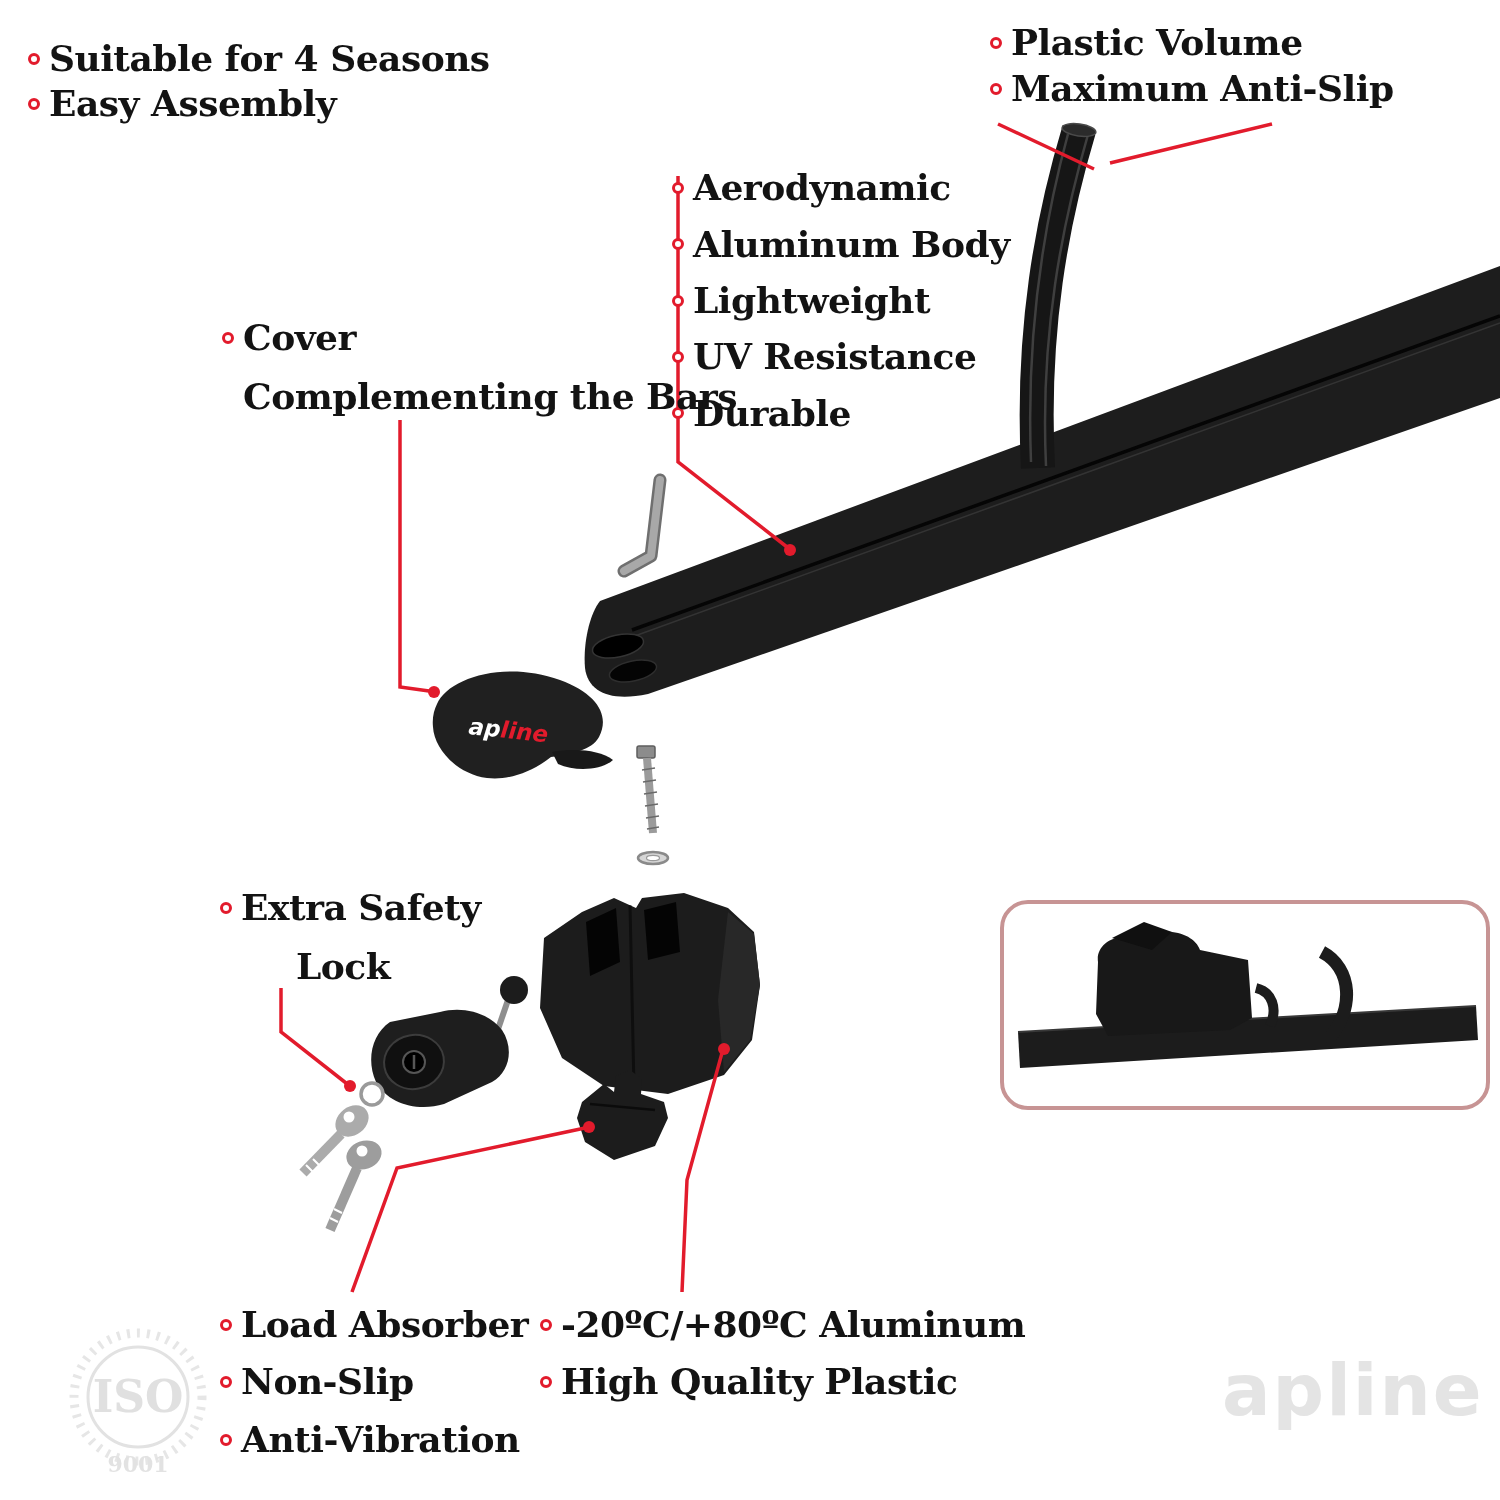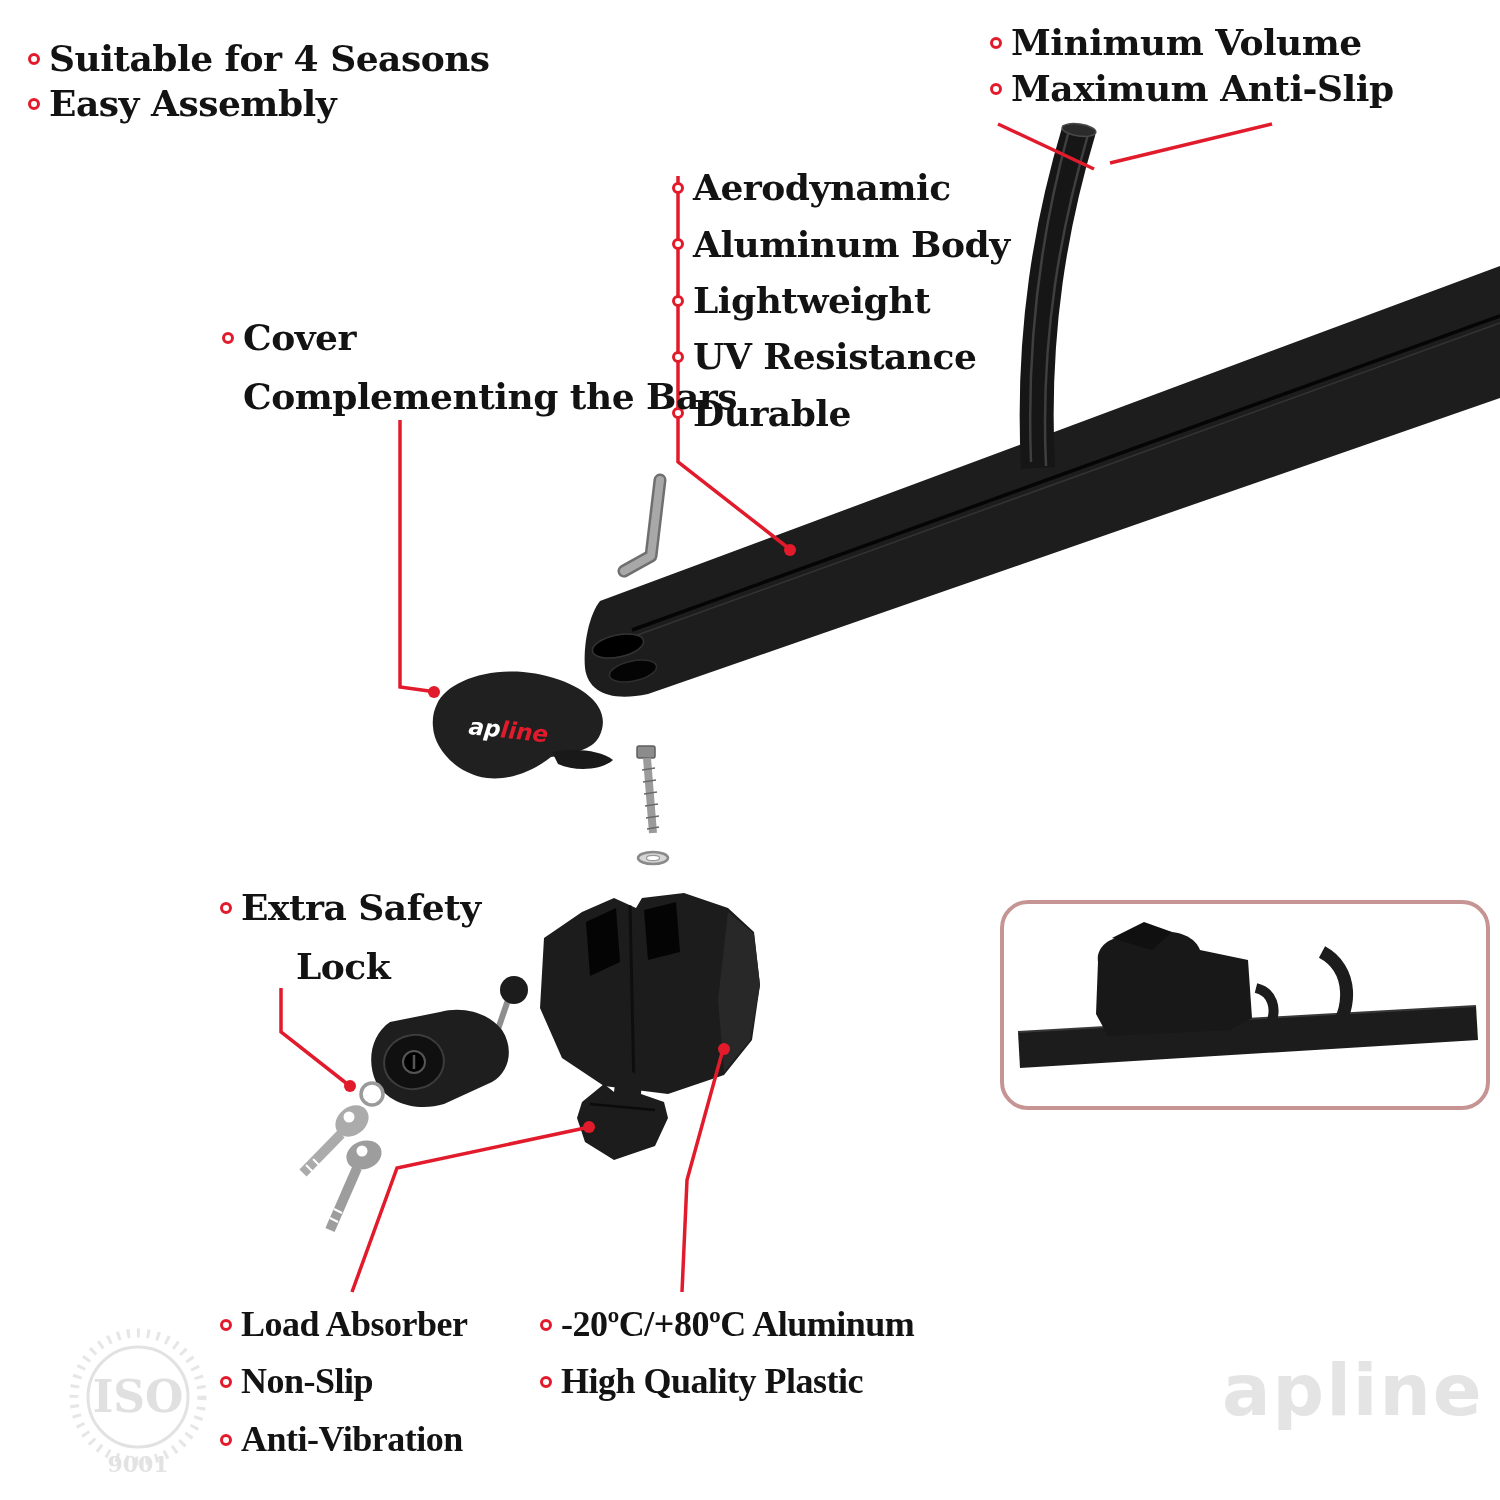--- a/index.html
+++ b/index.html
@@ -19,21 +19,21 @@
     font-weight:bold; font-size:36px; color:#131313;
     letter-spacing:-0.5px; white-space:nowrap; line-height:1.1;
   }
   .txt-lg { font-size:40px; }
   .cont { padding-left:21px; }   
   .cont-center { padding-left:76px; }
   .tl-row { height:45px;text-align:right; }
   .tr-row { height:46px; }
   .mid-row { height:56.3px;text-align:right; }
   .two-row { height:59px; }
-  .bot-row { height:57.5px;font-family:Liberation Serif, serif; }
+  .bot-row { height:57.5px; }
   .wm-apline {
     position:absolute; left:1222px; top:1348px;
     font-family:"DejaVu Sans", sans-serif; font-weight:bold;
     font-size:72px; color:#e4e4e4; letter-spacing:2px;
   }
 </style>
 </head>
 <body>
 
 <div class="canvas">
@@ -167,21 +167,21 @@
     </div>
     <div class="row tl-row">
       <span class="bullet"></span>
       <span class="txt">Easy Assembly</span>
     </div>
   </div>
 
   <div class="label-list" style="left:990px; top:20px;">
     <div class="row tr-row">
       <span class="bullet"></span>
-      <span class="txt">Minimum Volume</span>
+      <span class="txt">Plastic Volume</span>
     </div>
     <div class="row tr-row">
       <span class="bullet"></span>
       <span class="txt">Maximum Anti-Slip</span>
     </div>
   </div>
 
   <div class="label-list" style="left:672px; top:160px;">
     <div class="row mid-row">
       <span class="bullet"></span>

